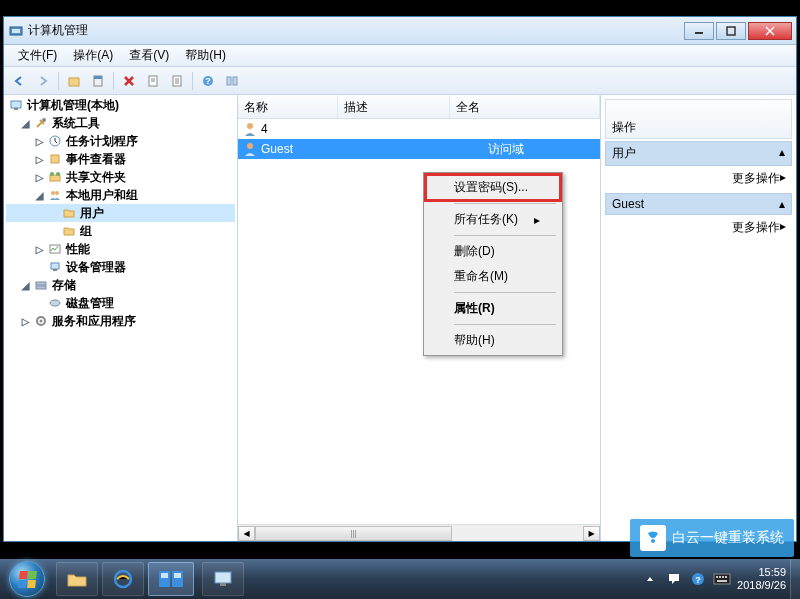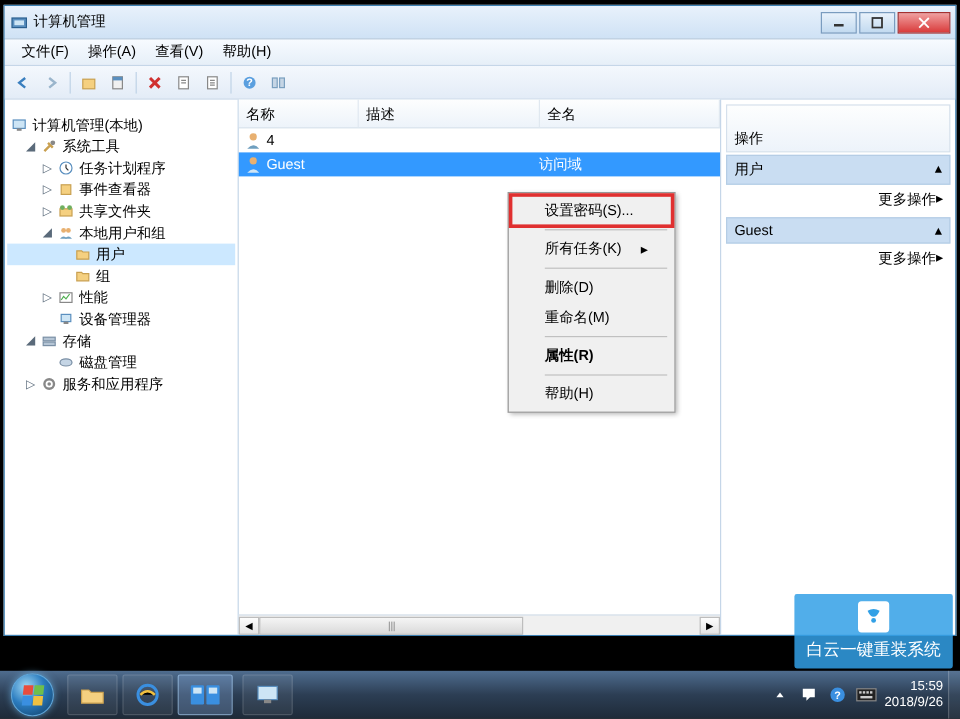--- a/index.html
+++ b/index.html
@@ -1,19 +1,19 @@
 <!DOCTYPE html>
 <html><head>
 <meta charset="utf-8">
 <style>
 * { box-sizing: border-box; margin: 0; padding: 0; font-family: "Microsoft YaHei", "SimSun", sans-serif; }
 body { width: 800px; height: 599px; background: #000; overflow: hidden; position: relative; }
 
 .window {
-  position: absolute; left: 3px; top: 4px; width: 794px; height: 526px;
+  position: absolute; left: 3px; top: 16px; width: 794px; height: 526px;
   background: #fff; border: 1px solid #3C7FB1;
   box-shadow: 0 0 8px rgba(0,0,0,0.3);
 }
 
 .titlebar {
   height: 28px; background: linear-gradient(#E8F1FB, #CFE2F5);
   display: flex; align-items: center; padding: 0 4px;
   border-bottom: 1px solid #A5BDD4;
 }
 .titlebar .title-icon { width: 16px; height: 16px; margin-right: 4px; }
@@ -41,22 +41,23 @@
 }
 .tool-btn {
   width: 22px; height: 22px; display: flex; align-items: center; justify-content: center;
   border: 1px solid transparent; cursor: pointer;
 }
 .tool-sep { width: 1px; height: 18px; background: #BFD3E6; margin: 0 2px; }
 
 .body-area { display: flex; height: calc(100% - 78px); }
 
 .tree-pane {
-  width: 195px; border-right: 1px solid #C5D6E8; padding: 12px 2px; font-size: 12px;
+  width: 234px; border-right: 1px solid #C5D6E8; padding: 1px 2px; font-size: 12px;
   overflow: hidden;
+  font-weight: bold;
 }
 .tree-node { display: flex; align-items: center; height: 18px; padding-left: 2px; cursor: pointer; white-space: nowrap; }
 .tree-node.selected { background: #CCE8FF; }
 .tw { display:inline-block; width: 11px; text-align:center; color:#5A6A7A; font-size:10px; margin-right:2px; }
 .ti { width: 16px; height: 16px; margin-right: 3px; display:inline-flex; align-items:center; justify-content:center; }
 .indent1 { padding-left: 14px; }
 .indent2 { padding-left: 28px; }
 .indent3 { padding-left: 42px; }
 
 .list-pane { flex: 1; display: flex; flex-direction: column; border-right: 1px solid #C5D6E8; }
@@ -126,21 +127,20 @@
 .tray { margin-left: auto; display:flex; align-items:center; gap:6px; padding-right:4px; color:#fff; font-size:11px; }
 .tray .tray-btn { width:18px; height:18px; display:flex; align-items:center; justify-content:center; cursor:pointer; }
 .tray .clock { text-align:right; line-height:1.2; }
 .show-desktop { width: 10px; height: 40px; border-left: 1px solid rgba(255,255,255,0.2); background: rgba(255,255,255,0.05); cursor:pointer; }
 
 .watermark {
   position:absolute; right:6px; bottom:42px;
   background: rgba(50,160,230,0.85); color:#fff; font-size:14px;
   padding: 6px 10px; display:flex; align-items:center; gap:6px;
   border-radius: 2px;
-  flex-direction: column;
 }
 .wm-icon { width:26px; height:26px; background:#fff; border-radius:3px; display:flex; align-items:center; justify-content:center; color:#32A0E6; font-size:16px; }
 
 svg { display:block; }
 </style>
 </head>
 <body>
 
 <div class="window">
 

